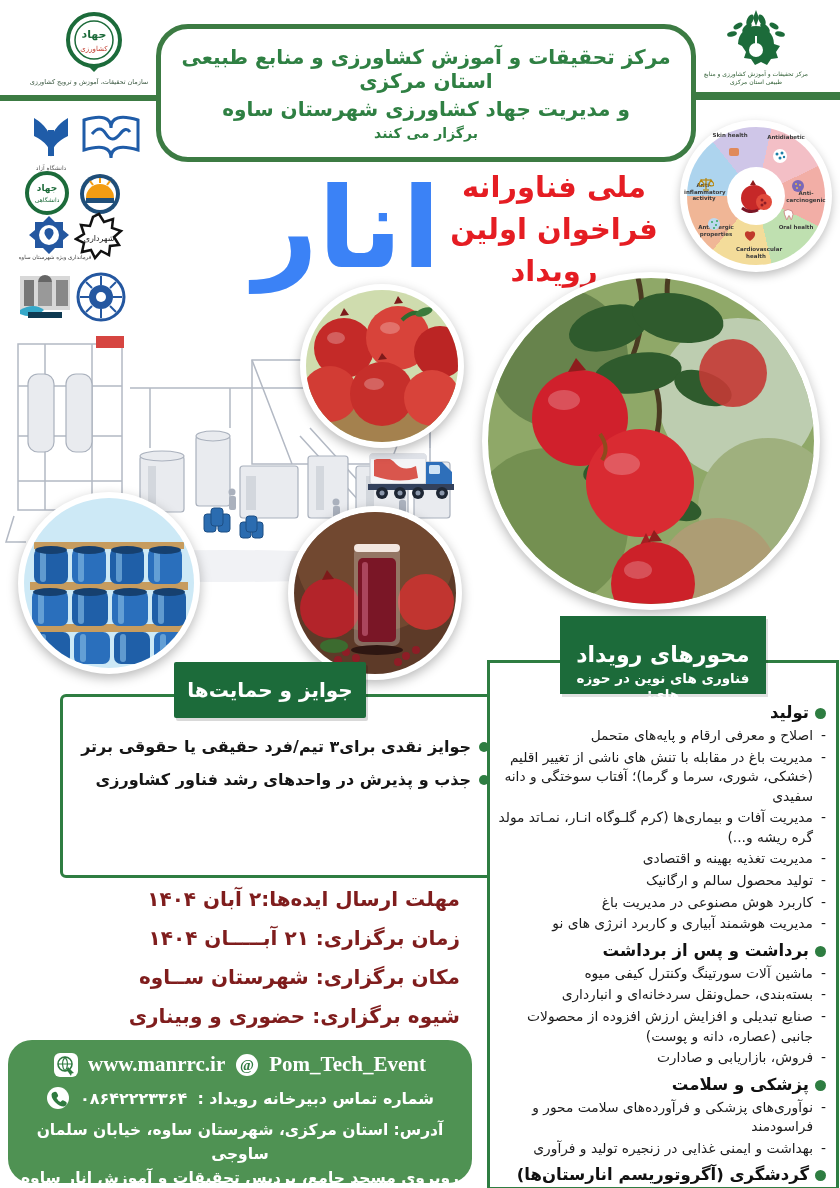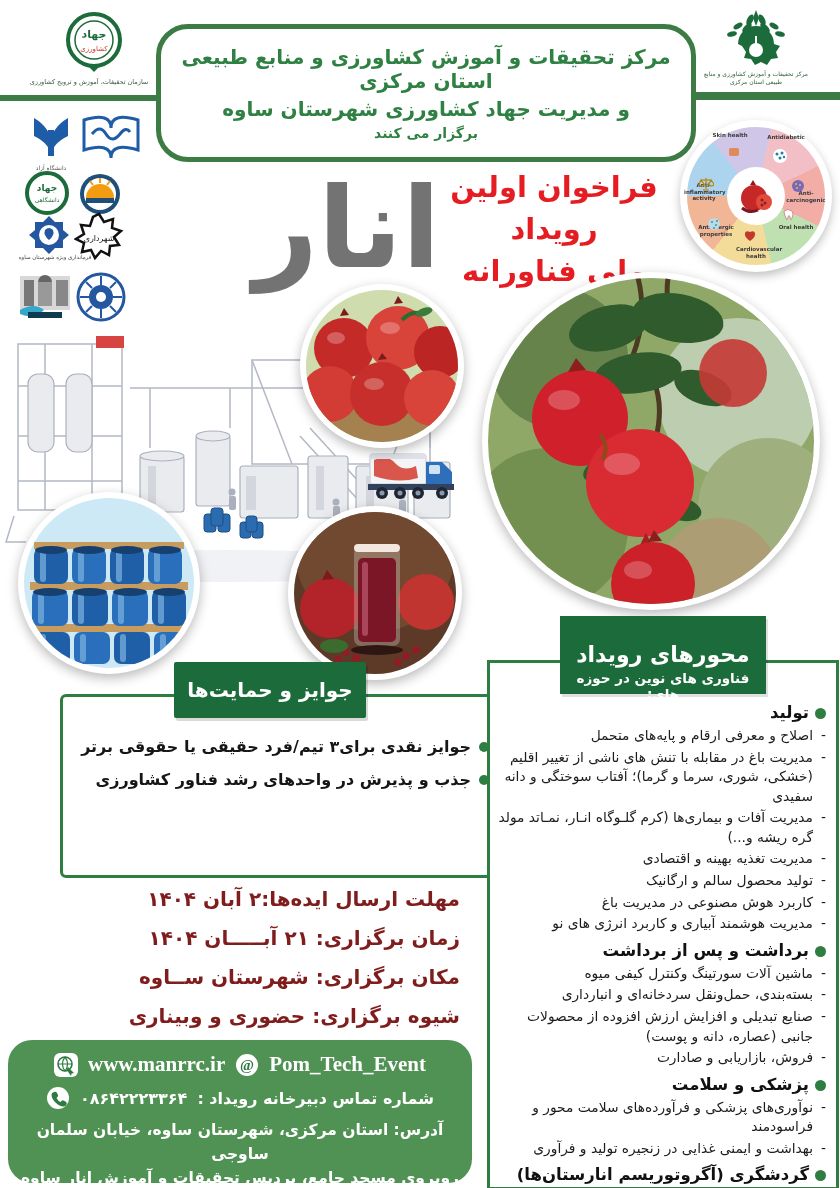--- a/index.html
+++ b/index.html
@@ -15,21 +15,21 @@
   .banner .l1,.banner .l2{color:#2f8043;font-weight:800;font-size:20px;}
   .banner .l3{color:#2f8043;font-weight:800;font-size:14px;}
   .org-logo{left:52px;top:10px;width:84px;height:66px;}
   .org-caption{left:14px;top:78px;width:150px;font-size:6.5px;color:#3d5a43;text-align:center;direction:rtl;line-height:1.4;}
   .center-logo{left:714px;top:6px;width:84px;height:64px;}
   .center-caption{left:700px;top:70px;width:112px;font-size:6px;color:#2e5d33;text-align:center;direction:rtl;line-height:1.4;}
   
   .logo-col .logo{position:absolute;}
   .gov-caption{left:16px;top:254px;width:78px;font-size:5.5px;color:#444;text-align:center;direction:rtl;}
   
-  .big-anar{left:252px;top:148px;width:190px;height:180px;color:#737373;font-size:112px;font-weight:800;
+  .big-anar{left:252px;top:148px;width:190px;height:180px;color:#3b82f6;font-size:112px;font-weight:800;
             text-align:center;line-height:160px;direction:rtl;}
   .call-lines{left:420px;top:166px;width:268px;direction:rtl;text-align:center;color:#e51d23;
               font-weight:800;font-size:29px;line-height:42px;}
   
   .wheel-wrap{left:680px;top:120px;width:152px;height:152px;border-radius:50%;background:#fff;
               box-shadow:0 4px 10px rgba(0,0,0,.25);}
   .wheel{position:absolute;left:7px;top:7px;width:138px;height:138px;border-radius:50%;
          background:conic-gradient(from -90deg,
            #add4ee 0 51.4deg,
            #cfc6e8 51.4deg 102.9deg,
@@ -207,22 +207,22 @@
             <path d="M16 34 l-6 6"></path>
         </g>
         <circle cx="25" cy="25" r="5" fill="#fff"></circle>
       </svg>
     </div>
   </div>
   <div class="abs gov-caption">فرمانداری ویژه شهرستان ساوه</div>
 
   <div class="abs big-anar">انار</div>
   <div class="abs call-lines">
+    <div>ملی فناورانه</div>
     <div>فراخوان اولین رویداد</div>
-    <div>ملی فناورانه</div>
   </div>
 
   <div class="abs wheel-wrap">
     <div class="wheel"></div>
     <div class="wheel-center">
       <svg width="44" height="44" viewBox="0 0 44 44">
         <circle cx="20" cy="24" r="13" fill="#c62828"></circle>
         <path d="M16 11 l3 -5 3 5 z" fill="#8e1d1d"></path>
         <circle cx="30" cy="28" r="8" fill="#e24a3b"></circle>
         <g fill="#8e1d26">

